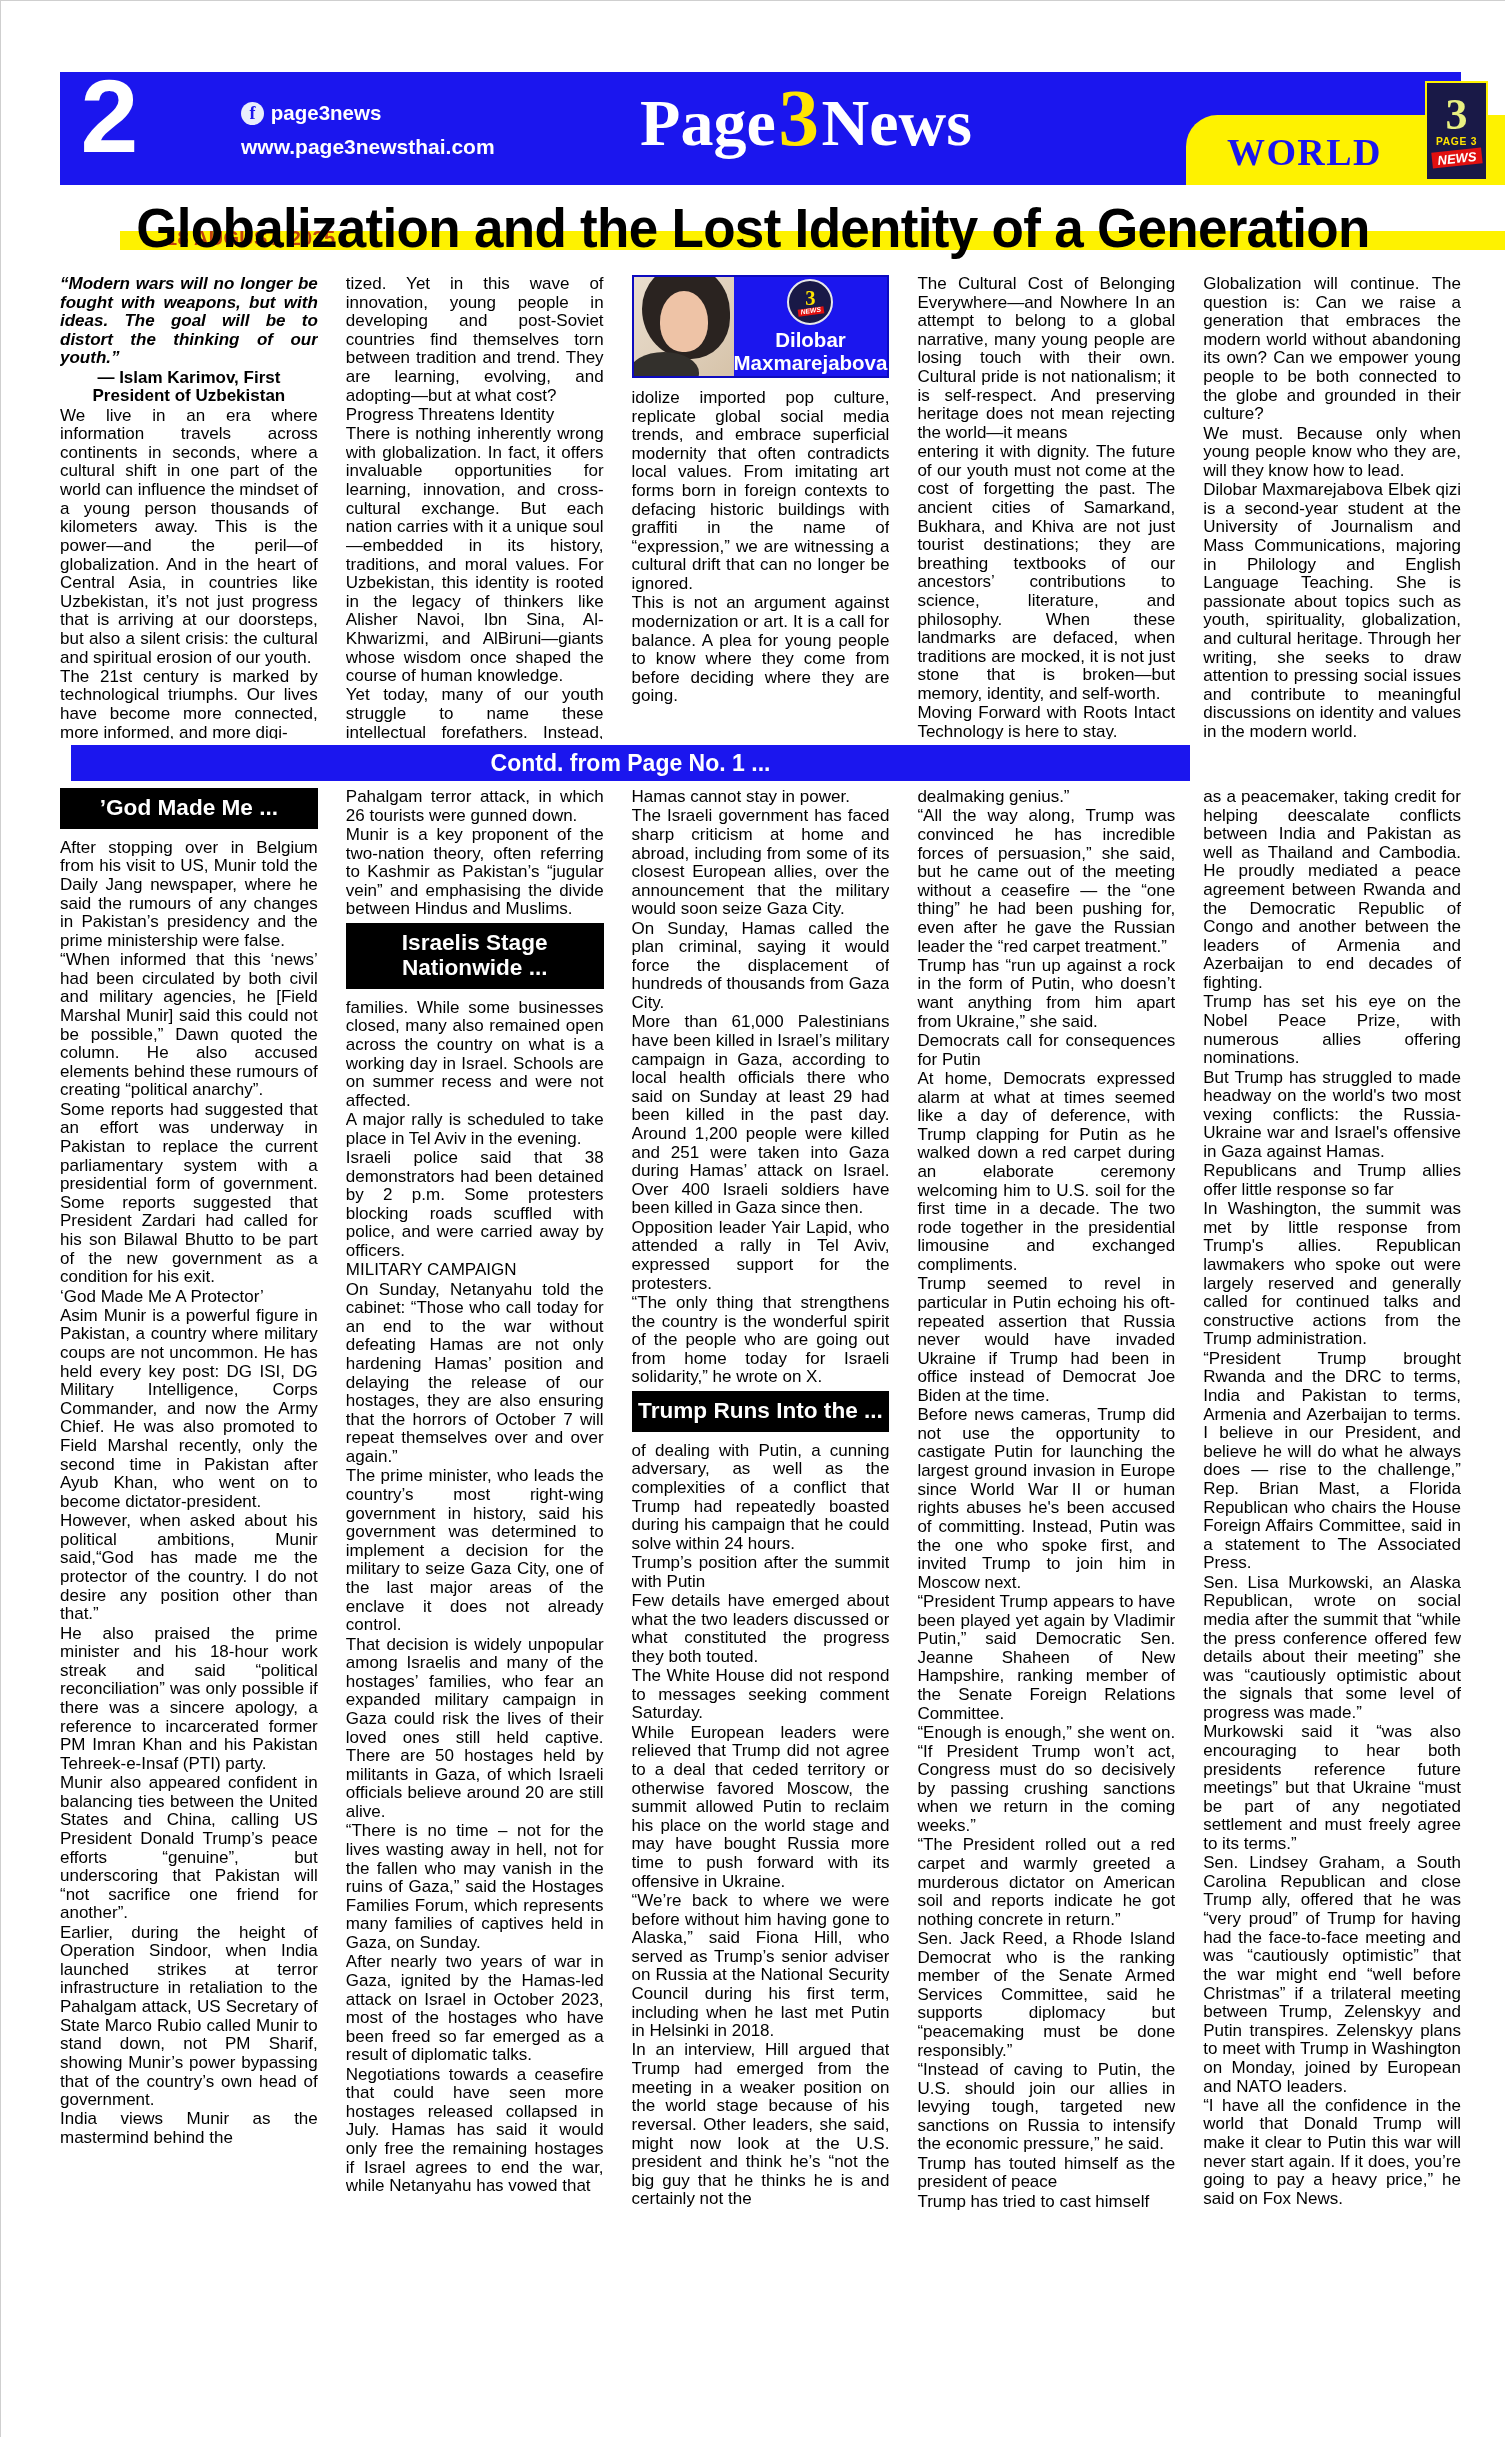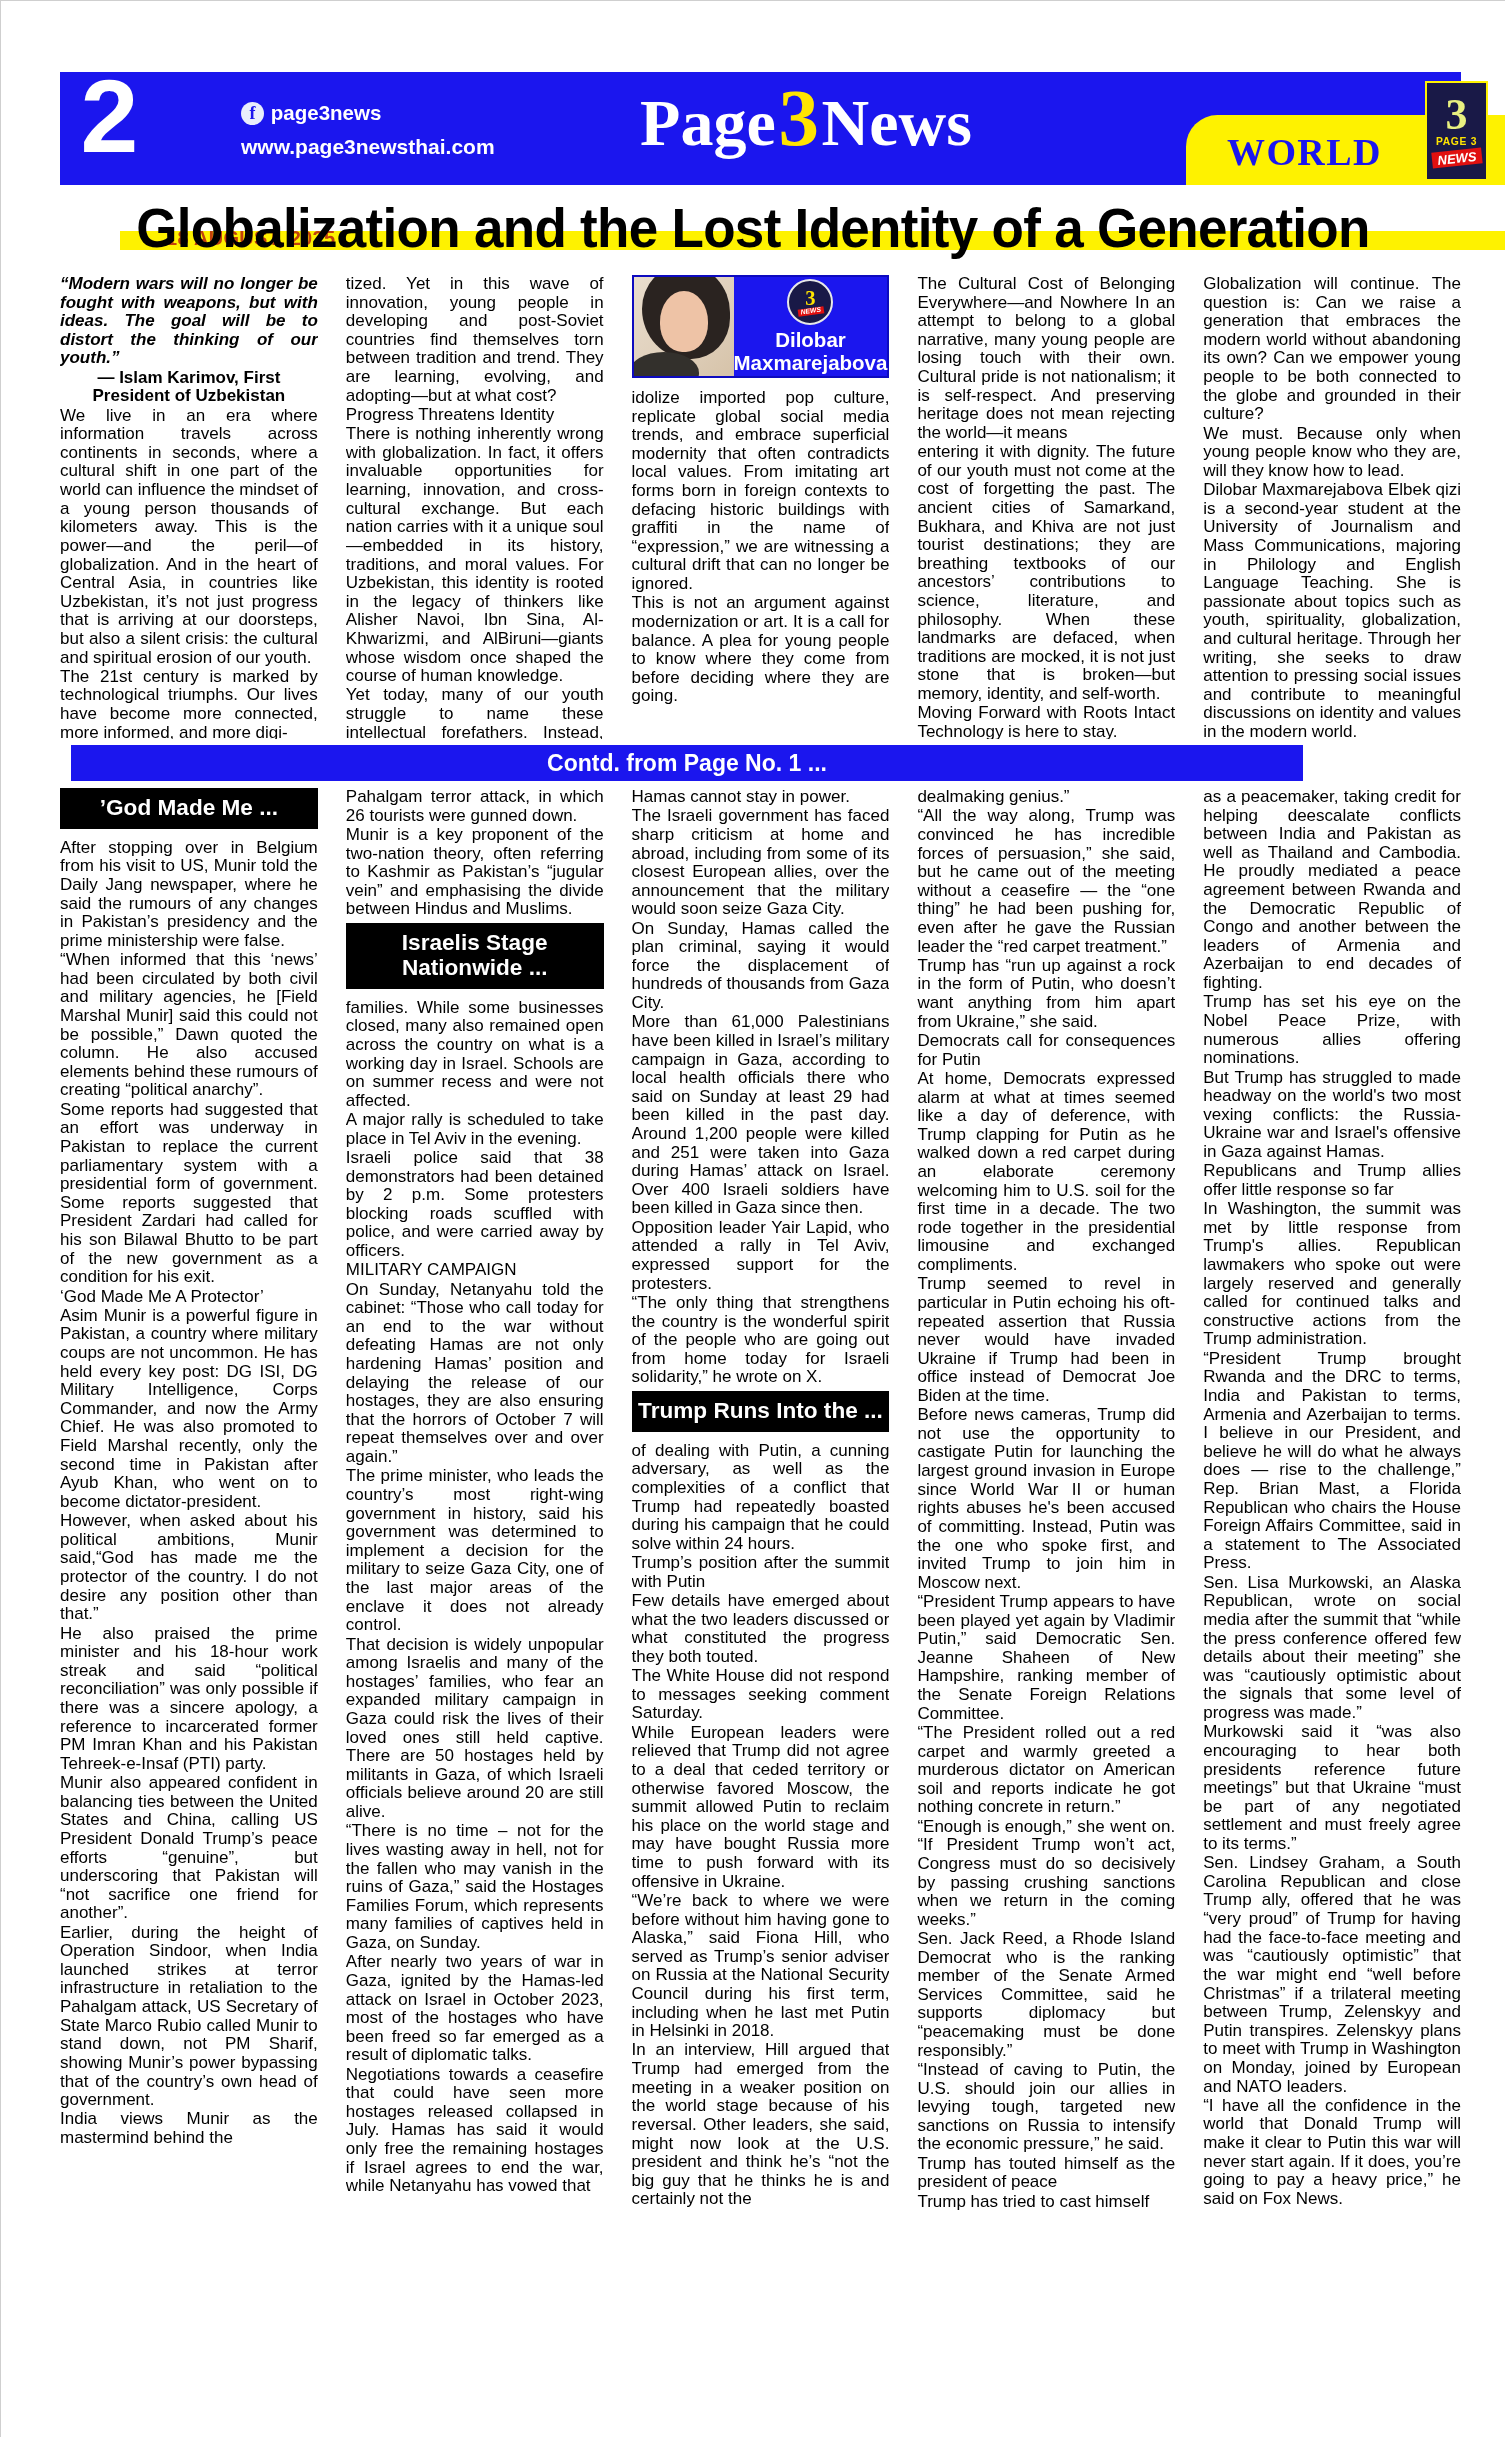--- a/index.html
+++ b/index.html
@@ -30,21 +30,21 @@
   
   .cols{position:absolute;left:60px;width:1401px;display:flex;gap:28px;}
   .top-cols{top:275px;height:464px;}
   .lower-cols{top:788px;height:1641px;}
   .col{flex:1;overflow:hidden;font-size:17px;line-height:1.095;text-align:justify;}
   .col p{margin:0 0 0.7px 0;}
   .q{font-style:italic;font-weight:bold;}
   .attr{font-weight:bold;text-align:center;}
 
   
-  .contd{position:absolute;left:71px;top:745px;width:1232px;height:36px;background:#1b16ee;color:#fff;font-weight:bold;font-size:23px;display:flex;align-items:center;justify-content:center;}
+  .contd{position:absolute;left:71px;top:745px;width:1119px;height:36px;background:#1b16ee;color:#fff;font-weight:bold;font-size:23px;display:flex;align-items:center;justify-content:center;}
 
   
   .blackhead{background:#000;color:#fff;font-weight:bold;font-size:22.6px;text-align:center;padding:8.2px 2.7px;margin:4.1px 0 9.6px 0;line-height:1.1;}
 
   
   .byline-box{height:103px;background:#1b16ee;border:2.7px solid #0d0abf;box-sizing:border-box;display:flex;margin-bottom:11px;}
   .portrait{width:42%;position:relative;background:linear-gradient(135deg,#e9ddcd 0%,#dfcfba 60%,#d6c3a9 100%);overflow:hidden;}
   .portrait .hair{position:absolute;left:8%;top:-12%;width:88%;height:95%;background:#2a2320;border-radius:48% 52% 45% 55%;}
   .portrait .face{position:absolute;left:26%;top:14%;width:48%;height:62%;background:#eec3a6;border-radius:50% 50% 46% 46%;}
   .portrait .shoulder{position:absolute;left:-5%;bottom:-18%;width:70%;height:42%;background:#33302c;border-radius:50%;}
@@ -179,22 +179,22 @@
   </div>
   <div class="col">
     <p>dealmaking genius.”</p>
     <p>“All the way along, Trump was convinced he has incredible forces of persuasion,” she said, but he came out of the meeting without a ceasefire — the “one thing” he had been pushing for, even after he gave the Russian leader the “red carpet treatment.”</p>
     <p>Trump has “run up against a rock in the form of Putin, who doesn’t want anything from him apart from Ukraine,” she said.</p>
     <p>Democrats call for consequences for Putin</p>
     <p>At home, Democrats expressed alarm at what at times seemed like a day of deference, with Trump clapping for Putin as he walked down a red carpet during an elaborate ceremony welcoming him to U.S. soil for the first time in a decade. The two rode together in the presidential limousine and exchanged compliments.</p>
     <p>Trump seemed to revel in particular in Putin echoing his oft-repeated assertion that Russia never would have invaded Ukraine if Trump had been in office instead of Democrat Joe Biden at the time.</p>
     <p>Before news cameras, Trump did not use the opportunity to castigate Putin for launching the largest ground invasion in Europe since World War II or human rights abuses he's been accused of committing. Instead, Putin was the one who spoke first, and invited Trump to join him in Moscow next.</p>
     <p>“President Trump appears to have been played yet again by Vladimir Putin,” said Democratic Sen. Jeanne Shaheen of New Hampshire, ranking member of the Senate Foreign Relations Committee.</p>
+    <p>“Enough is enough,” she went on. “If President Trump won’t act, Congress must do so decisively by passing crushing sanctions when we return in the coming weeks.”</p>
     <p>“The President rolled out a red carpet and warmly greeted a murderous dictator on American soil and reports indicate he got nothing concrete in return.”</p>
-    <p>“Enough is enough,” she went on. “If President Trump won’t act, Congress must do so decisively by passing crushing sanctions when we return in the coming weeks.”</p>
     <p>Sen. Jack Reed, a Rhode Island Democrat who is the ranking member of the Senate Armed Services Committee, said he supports diplomacy but “peacemaking must be done responsibly.”</p>
     <p>“Instead of caving to Putin, the U.S. should join our allies in levying tough, targeted new sanctions on Russia to intensify the economic pressure,” he said.</p>
     <p>Trump has touted himself as the president of peace</p>
     <p>Trump has tried to cast himself</p>
   </div>
   <div class="col">
     <p>as a peacemaker, taking credit for helping deescalate conflicts between India and Pakistan as well as Thailand and Cambodia. He proudly mediated a peace agreement between Rwanda and the Democratic Republic of Congo and another between the leaders of Armenia and Azerbaijan to end decades of fighting.</p>
     <p>Trump has set his eye on the Nobel Peace Prize, with numerous allies offering nominations.</p>
     <p>But Trump has struggled to made headway on the world's two most vexing conflicts: the Russia-Ukraine war and Israel's offensive in Gaza against Hamas.</p>
     <p>Republicans and Trump allies offer little response so far</p>

